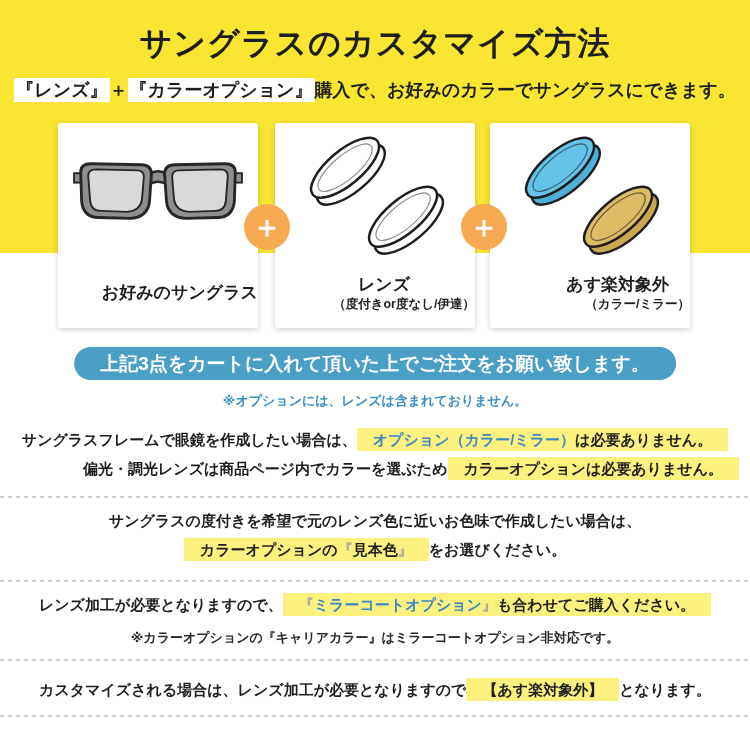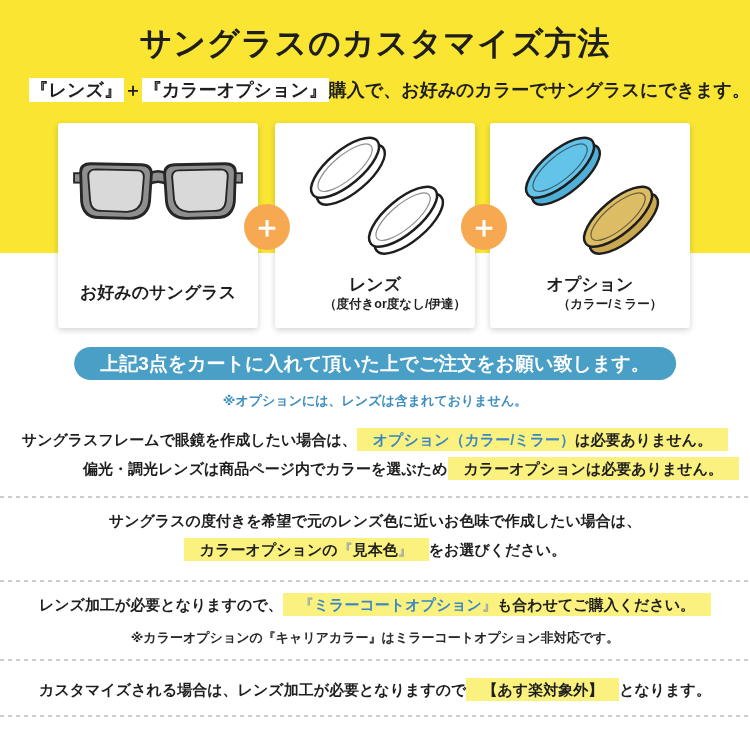--- a/index.html
+++ b/index.html
@@ -7,28 +7,28 @@
     position:relative;width:750px;height:750px;margin:0 auto;background:#ffffff;
     font-family:"Liberation Sans","DejaVu Sans",sans-serif;overflow:hidden;
     -webkit-font-smoothing:antialiased;color:#1e1e1e;
   }
   .yellow-band{position:absolute;left:0;top:0;width:750px;height:253px;background:#F9E532;}
   .title{
     position:absolute;left:0;top:22px;width:750px;text-align:center;margin:0;
     font-size:32px;font-weight:700;letter-spacing:1px;color:#1e1e1e;line-height:42px;
   }
   .subtitle{
-    position:absolute;left:0;top:77px;width:750px;text-align:right;
+    position:absolute;left:0;top:77px;width:750px;text-align:center;
     font-size:18px;font-weight:700;line-height:26px;color:#1e1e1e;
   }
   .hl-white{background:#ffffff;padding:2px 2px;}
   .card{
     position:absolute;top:123px;width:200px;height:205px;background:#ffffff;
     border-radius:3px;box-shadow:0 2px 6px rgba(0,0,0,0.18);
-    display:flex;flex-direction:column;align-items:center;
+    display:flex;flex-direction:column;align-items:flex-end;
   }
   .card-icon{height:140px;display:flex;align-items:center;justify-content:center;width:100%;}
   .card-text{height:60px;display:flex;flex-direction:column;align-items:center;justify-content:center;}
   .card-label{font-size:17px;font-weight:700;color:#1e1e1e;line-height:22px;}
   .card-sublabel{font-size:12.5px;font-weight:700;color:#1e1e1e;line-height:16px;margin-left:40px;}
   .plus-badge{
     position:absolute;top:204px;width:46px;height:46px;border-radius:50%;
     background:#F6A951;color:#ffffff;display:flex;align-items:center;justify-content:center;
     font-size:30px;font-weight:700;line-height:1;z-index:5;
   }
@@ -126,21 +126,21 @@
           <ellipse cx="0" cy="-3" rx="34" ry="12" fill="none" stroke="#1e1e1e" stroke-width="1.2" opacity="0.6"></ellipse>
         </g>
         <g transform="translate(130,93) rotate(-40)">
           <ellipse cx="0" cy="6" rx="42" ry="17" fill="#C9A850" stroke="#1e1e1e" stroke-width="2.5"></ellipse>
           <ellipse cx="0" cy="-3" rx="42" ry="17" fill="#DDBC66" stroke="#1e1e1e" stroke-width="2.5"></ellipse>
           <ellipse cx="0" cy="-3" rx="34" ry="12" fill="none" stroke="#1e1e1e" stroke-width="1.2" opacity="0.6"></ellipse>
         </g>
       </svg>
     </div>
     <div class="card-text">
-      <div class="card-label">オプション</div>
+      <div class="card-label">あす楽対象外</div>
       <div class="card-sublabel">（カラー/ミラー）</div>
     </div>
   </div>
 
   <div class="banner"><span>上記3点をカートに入れて頂いた上でご注文をお願い致します。</span></div>
 
   <div class="note">※オプションには、レンズは含まれておりません。</div>
 
   <div class="pline t428"><span>サングラスフレームで眼鏡を作成したい場合は、</span><span class="hl"><span class="blue">オプション（カラー/ミラー）</span><span>は必要ありません。</span></span></div>
   <div class="pline t457"><span>偏光・調光レンズは商品ページ内でカラーを選ぶため</span><span class="hl"><span>カラーオプションは必要ありません。</span></span></div>

